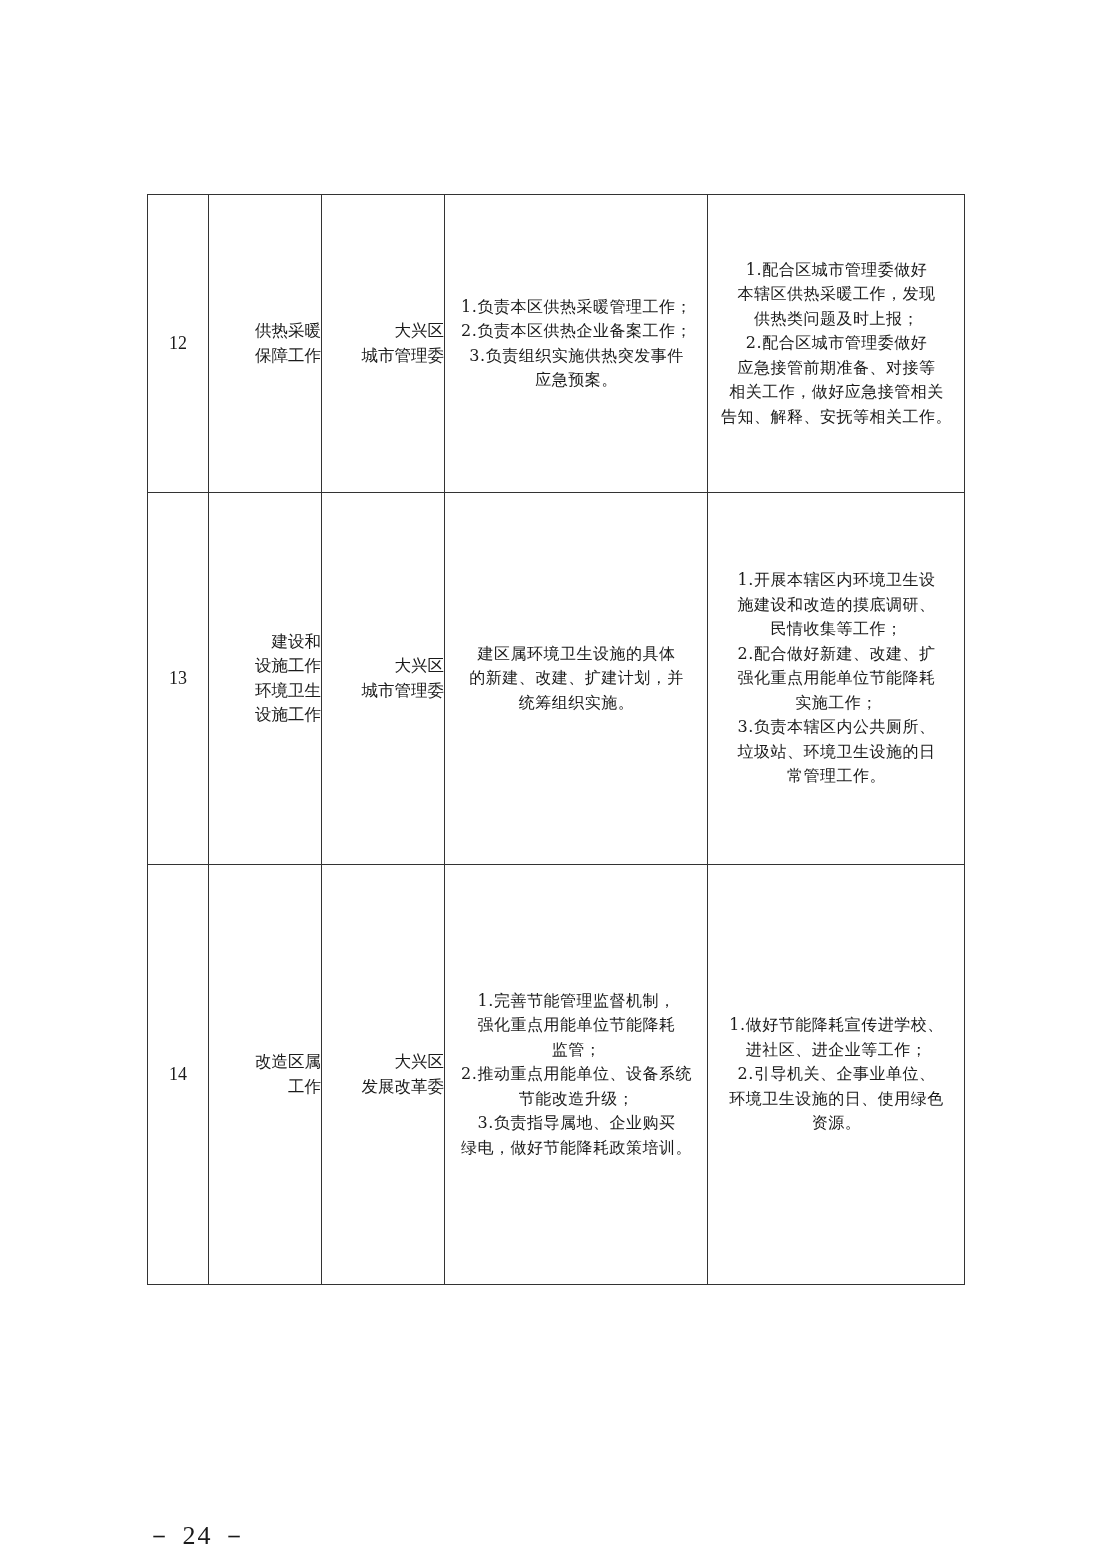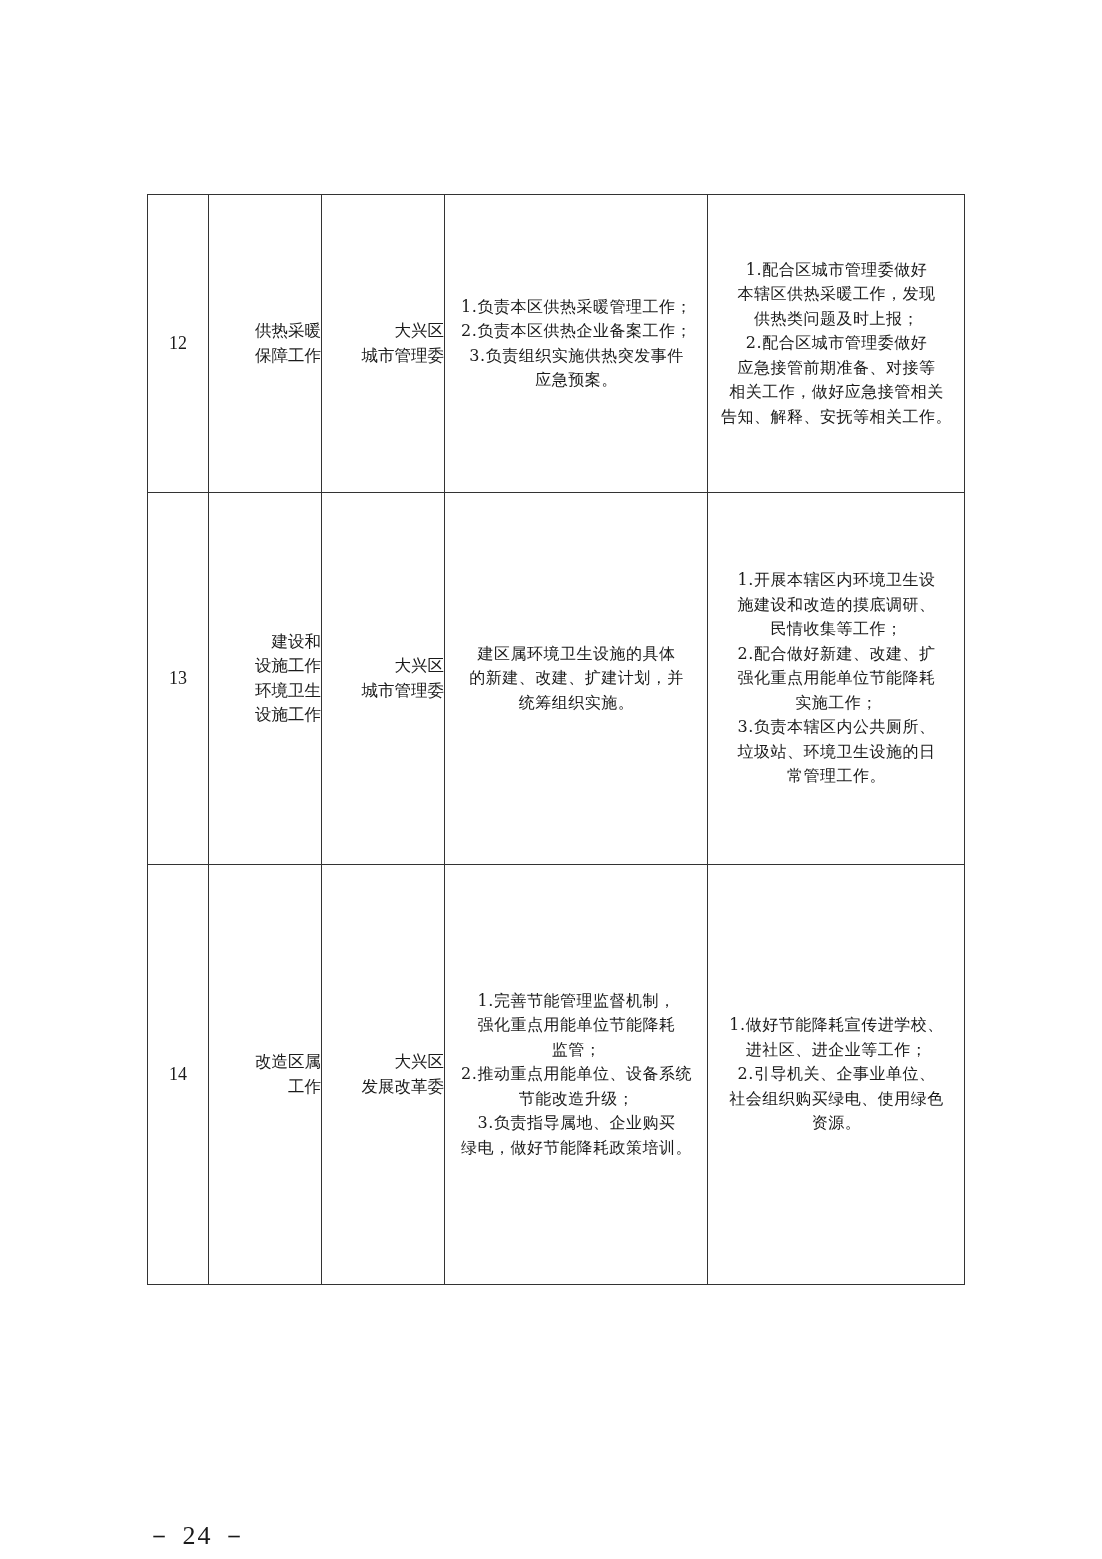--- a/index.html
+++ b/index.html
@@ -103,20 +103,20 @@
       <span class="line">监管；</span>
       <span class="line">2.推动重点用能单位、设备系统</span>
       <span class="line">节能改造升级；</span>
       <span class="line">3.负责指导属地、企业购买</span>
       <span class="line">绿电，做好节能降耗政策培训。</span>
     </td>
     <td class="c-text">
       <span class="line">1.做好节能降耗宣传进学校、</span>
       <span class="line">进社区、进企业等工作；</span>
       <span class="line">2.引导机关、企事业单位、</span>
-      <span class="line">社会组织购买绿电、使用绿色</span>
+      <span class="line">环境卫生设施的日、使用绿色</span>
       <span class="line">资源。</span>
     </td>
   </tr>
 </tbody>
   </table>
 
 <div class="footer">－ 24 －</div>
 
 </body></html>

